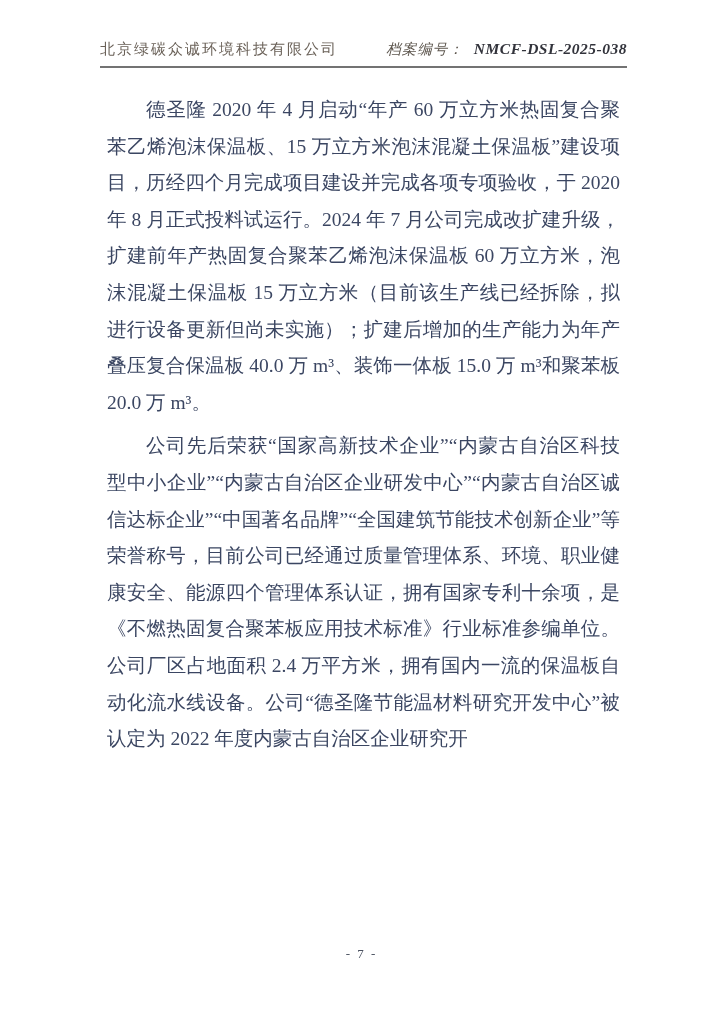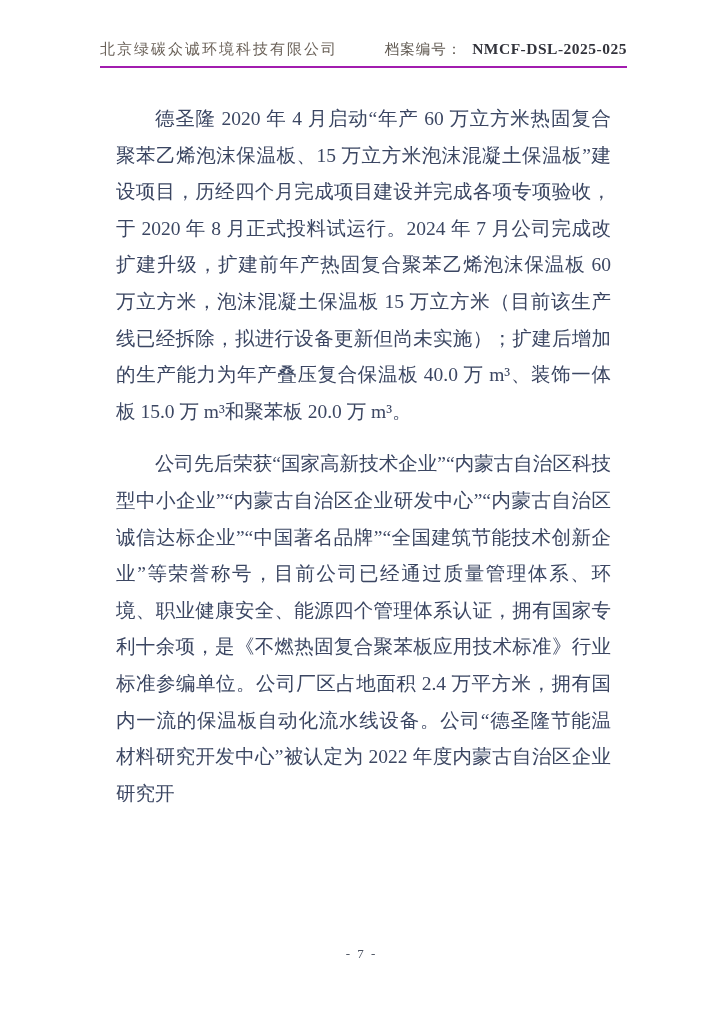--- a/index.html
+++ b/index.html
@@ -18,31 +18,32 @@
   
   .doc-header {
     position: absolute;
     left: 100px;
     width: 527px;
     top: 40px;
     display: flex;
     justify-content: space-between;
     align-items: flex-end;
     padding-bottom: 7px;
-    border-bottom: 2px solid #a21caf;
+    border-bottom: 2px solid #737373;
   }
   .company-name {
     font-size: 15px;
     letter-spacing: 2px;
     color: #6a6158;
   }
   .archive {
     display: flex;
     align-items: baseline;
     gap: 10px;
+    font-style: italic;
   }
   .archive-label {
     font-size: 14.5px;
     letter-spacing: 1px;
     color: #5d564e;
   }
   .archive-number {
     font-size: 15.5px;
     font-weight: bold;
     letter-spacing: 0.5px;
@@ -53,21 +54,21 @@
     position: absolute;
     left: 100px;
     width: 527px;
     top: 85px;
     font-size: 19.5px;
     line-height: 36.6px;
     color: #3b4662;
     text-align: justify;
   }
   .doc-body p {
-    margin: 16px;
+    margin: 7px;
     padding: 0;
     text-indent: 2em;
   }
   
   .doc-footer {
     position: absolute;
     left: 0;
     width: 723px;
     top: 944px;
     text-align: center;
@@ -80,21 +81,21 @@
 </style>
 </head>
 <body>
 
 <div class="page">
 
   <header class="doc-header">
     <span class="company-name">北京绿碳众诚环境科技有限公司</span>
     <span class="archive">
       <span class="archive-label">档案编号：</span>
-      <span class="archive-number">NMCF-DSL-2025-025</span>
+      <span class="archive-number">NMCF-DSL-2025-038</span>
     </span>
   </header>
 
   <main class="doc-body">
     <p>德圣隆 2020 年 4 月启动“年产 60 万立方米热固复合聚苯乙烯泡沫保温板、15 万立方米泡沫混凝土保温板”建设项目，历经四个月完成项目建设并完成各项专项验收，于 2020 年 8 月正式投料试运行。2024 年 7 月公司完成改扩建升级，扩建前年产热固复合聚苯乙烯泡沫保温板 60 万立方米，泡沫混凝土保温板 15 万立方米（目前该生产线已经拆除，拟进行设备更新但尚未实施）；扩建后增加的生产能力为年产叠压复合保温板 40.0 万 m³、装饰一体板 15.0 万 m³和聚苯板 20.0 万 m³。</p>
     <p>公司先后荣获“国家高新技术企业”“内蒙古自治区科技型中小企业”“内蒙古自治区企业研发中心”“内蒙古自治区诚信达标企业”“中国著名品牌”“全国建筑节能技术创新企业”等荣誉称号，目前公司已经通过质量管理体系、环境、职业健康安全、能源四个管理体系认证，拥有国家专利十余项，是《不燃热固复合聚苯板应用技术标准》行业标准参编单位。公司厂区占地面积 2.4 万平方米，拥有国内一流的保温板自动化流水线设备。公司“德圣隆节能温材料研究开发中心”被认定为 2022 年度内蒙古自治区企业研究开</p>
   </main>
 
   <footer class="doc-footer">
     <span class="page-number">- 7 -</span>

